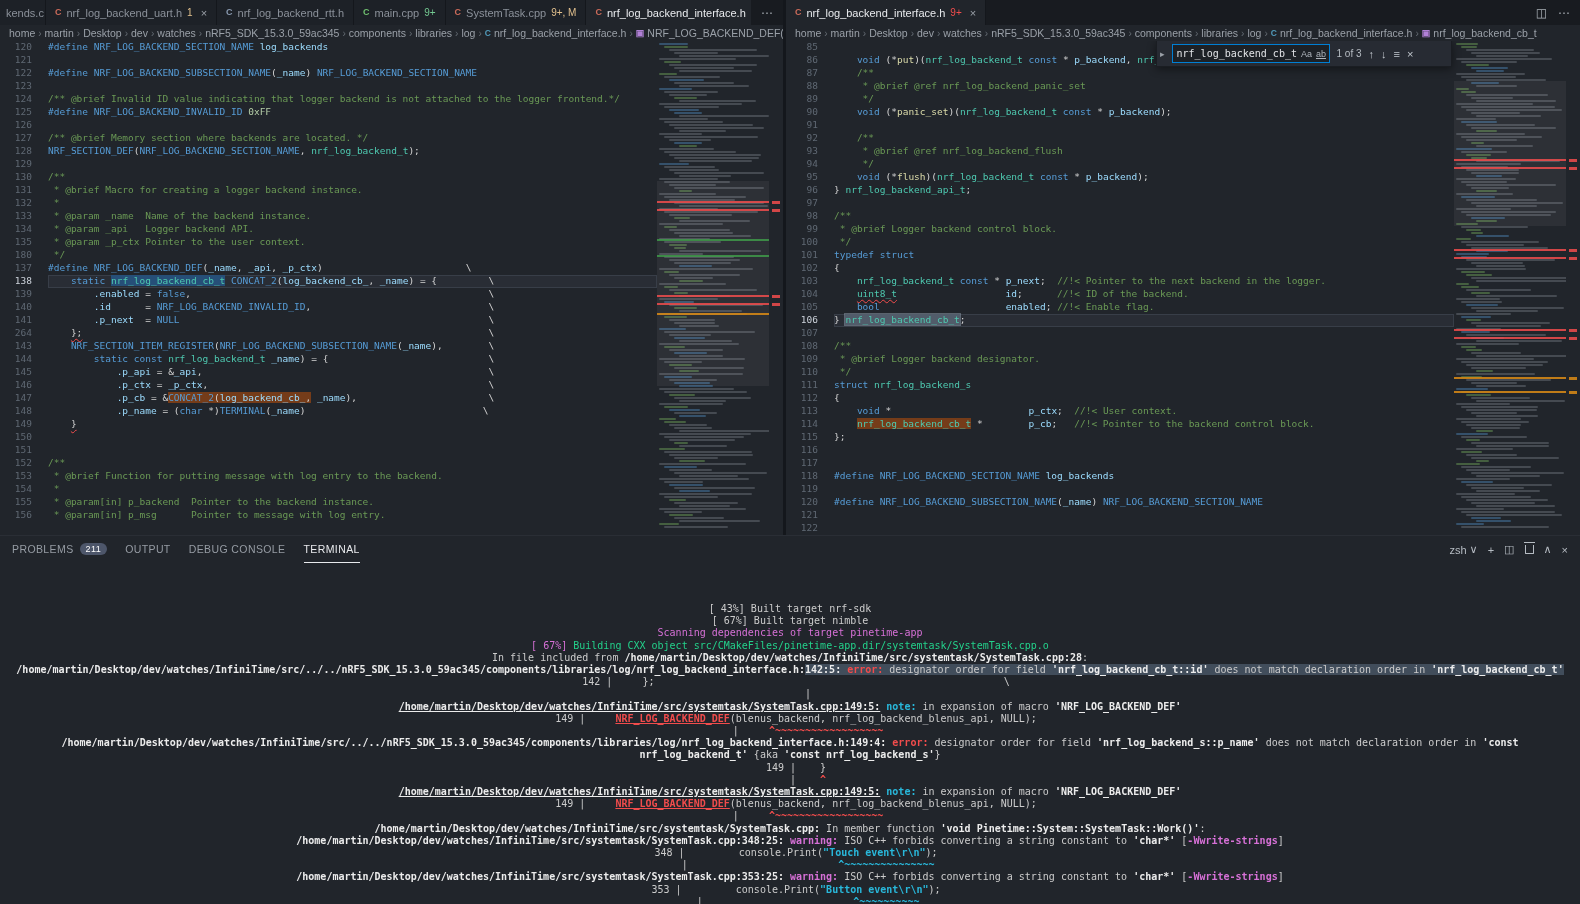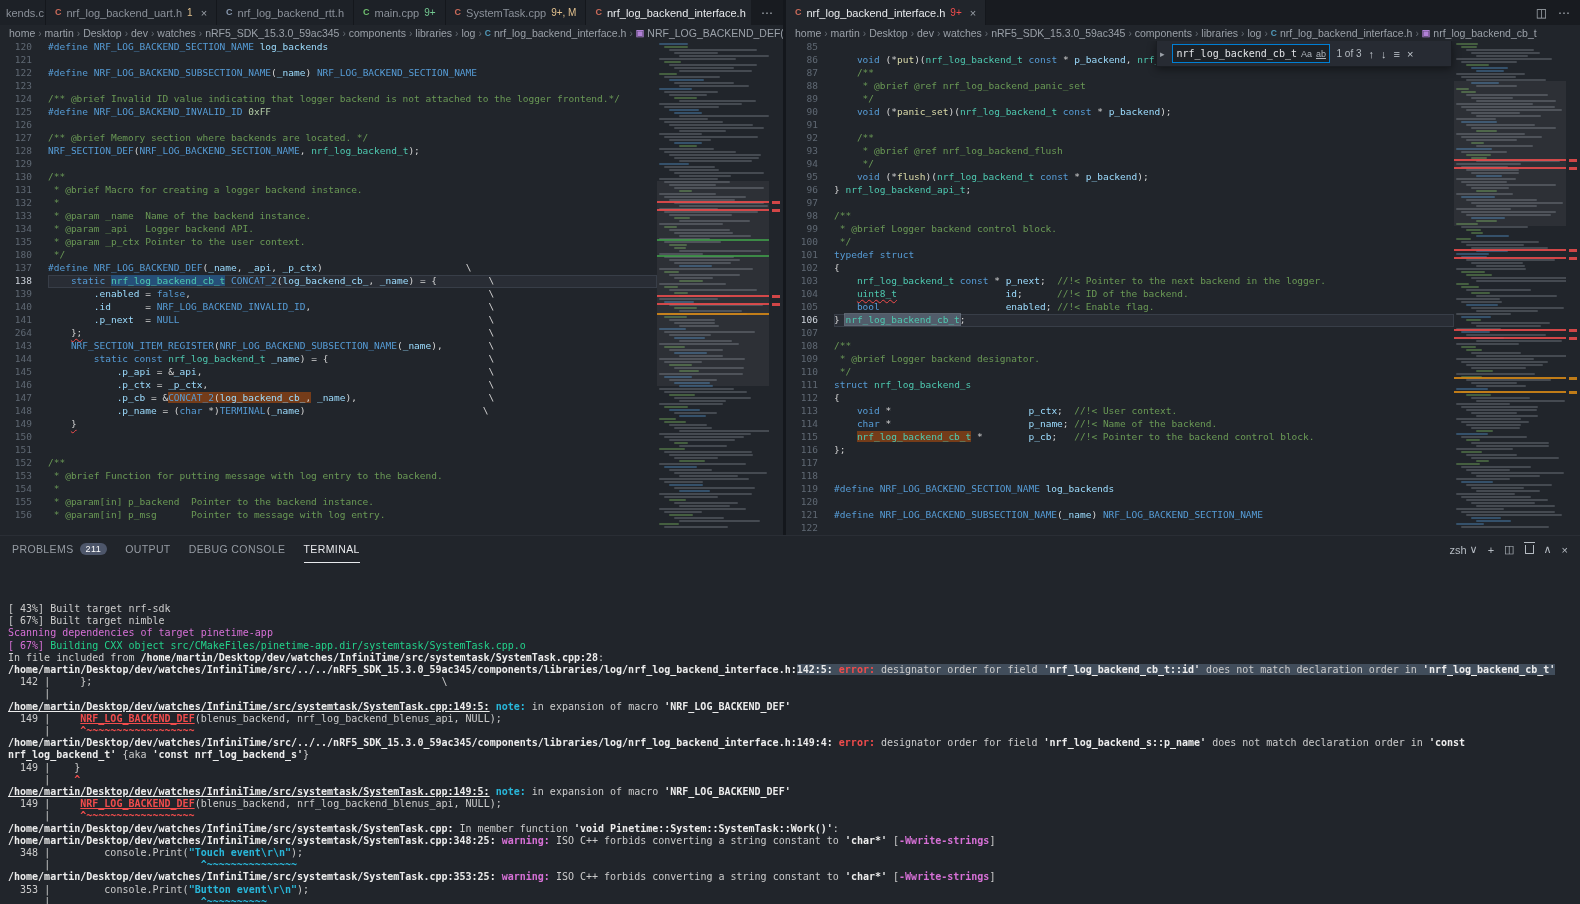--- a/index.html
+++ b/index.html
@@ -86,21 +86,21 @@
   .panel-head{height:27px;flex:0 0 27px;display:flex;align-items:center;padding:0 12px;}
   .ptab{font-size:10.5px;letter-spacing:.4px;color:#969ca4;margin-right:18px;height:100%;
     display:flex;align-items:center;gap:6px;border-bottom:1px solid transparent;cursor:pointer;white-space:nowrap;}
   .ptab.active{color:#e8eaed;border-bottom-color:#e8eaed;}
   .pbadge{background:#4d566a;color:#fff;font-size:9px;padding:1px 6px;border-radius:8px;}
   .panel-actions{margin-left:auto;display:flex;align-items:center;gap:10px;color:#b6bcc3;font-size:11px;}
   .panel-actions .pa{cursor:pointer;display:inline-flex;align-items:center;gap:3px;}
   .icon-trash{position:relative;width:9px;height:9px;border:1px solid currentColor;border-top:none;border-radius:0 0 1px 1px;display:inline-block;}
   .icon-trash::before{content:'';position:absolute;top:-3px;left:-2px;right:-2px;height:1px;background:currentColor;}
   .term{flex:1;overflow:hidden;padding:40px 8px 0 8px;}
-  .tl{font:10px "DejaVu Sans Mono",monospace;line-height:12.2px;white-space:pre-wrap;color:#cccccc;}
+  .tl{font:10px "DejaVu Sans Mono",monospace;line-height:12.2px;white-space:pre-wrap;color:#cccccc;text-align:center;}
   .tk2-d{color:#cccccc;}
   .tk2-b{color:#ececec;font-weight:bold;}
   .tk2-r{color:#f14c4c;font-weight:bold;}
   .tk2-c{color:#29b8db;font-weight:bold;}
   .tk2-m{color:#d670d6;}
   .tk2-g{color:#23d18b;}
   .tk2-u{text-decoration:underline;}
   .tk2-sel{background:rgba(92,112,132,.55);}
 </style>
 </head>
@@ -580,21 +580,20 @@
           <div class="cl"><span class="tk-df">    </span><span class="tk-ty tk-err">uint8_t</span><span class="tk-df">                   </span><span class="tk-id">id</span><span class="tk-df">;      </span><span class="tk-cm">//!&lt; ID of the backend.</span></div>
           <div class="cl"><span class="tk-df">    </span><span class="tk-kw">bool</span><span class="tk-df">                      </span><span class="tk-id">enabled</span><span class="tk-df">; </span><span class="tk-cm">//!&lt; Enable flag.</span></div>
           <div class="cl cur"><span class="tk-df">} </span><span class="tk-ty tk-cur">nrf_log_backend_cb_t</span><span class="tk-df">;</span></div>
           <div class="cl"></div>
           <div class="cl"><span class="tk-cm">/**</span></div>
           <div class="cl"><span class="tk-cm"> * @brief Logger backend designator.</span></div>
           <div class="cl"><span class="tk-cm"> */</span></div>
           <div class="cl"><span class="tk-kw">struct</span><span class="tk-df"> </span><span class="tk-ty">nrf_log_backend_s</span></div>
           <div class="cl"><span class="tk-df">{</span></div>
           <div class="cl"><span class="tk-df">    </span><span class="tk-kw">void</span><span class="tk-df"> *                        </span><span class="tk-id">p_ctx</span><span class="tk-df">;  </span><span class="tk-cm">//!&lt; User context.</span></div>
-          <div class="cl"><span class="tk-df">    </span><span class="tk-kw">char</span><span class="tk-df"> *                        </span><span class="tk-id">p_name</span><span class="tk-df">; </span><span class="tk-cm">//!&lt; Name of the backend.</span></div>
           <div class="cl"><span class="tk-df">    </span><span class="tk-ty tk-hlo">nrf_log_backend_cb_t</span><span class="tk-df"> *        </span><span class="tk-id">p_cb</span><span class="tk-df">;   </span><span class="tk-cm">//!&lt; Pointer to the backend control block.</span></div>
           <div class="cl"><span class="tk-df">};</span></div>
           <div class="cl"></div>
           <div class="cl"></div>
           <div class="cl"><span class="tk-pp">#define </span><span class="tk-mac">NRF_LOG_BACKEND_SECTION_NAME</span><span class="tk-id"> log_backends</span></div>
           <div class="cl"></div>
           <div class="cl"><span class="tk-pp">#define </span><span class="tk-mac">NRF_LOG_BACKEND_SUBSECTION_NAME</span><span class="tk-df">(</span><span class="tk-id">_name</span><span class="tk-df">) </span><span class="tk-mac">NRF_LOG_BACKEND_SECTION_NAME</span></div>
         </div>
       <div class="minimap">
           <div class="mm-line" style="top: 2px; left: 2px; width: 22px; background: rgba(106, 153, 85, 0.5);"></div>

